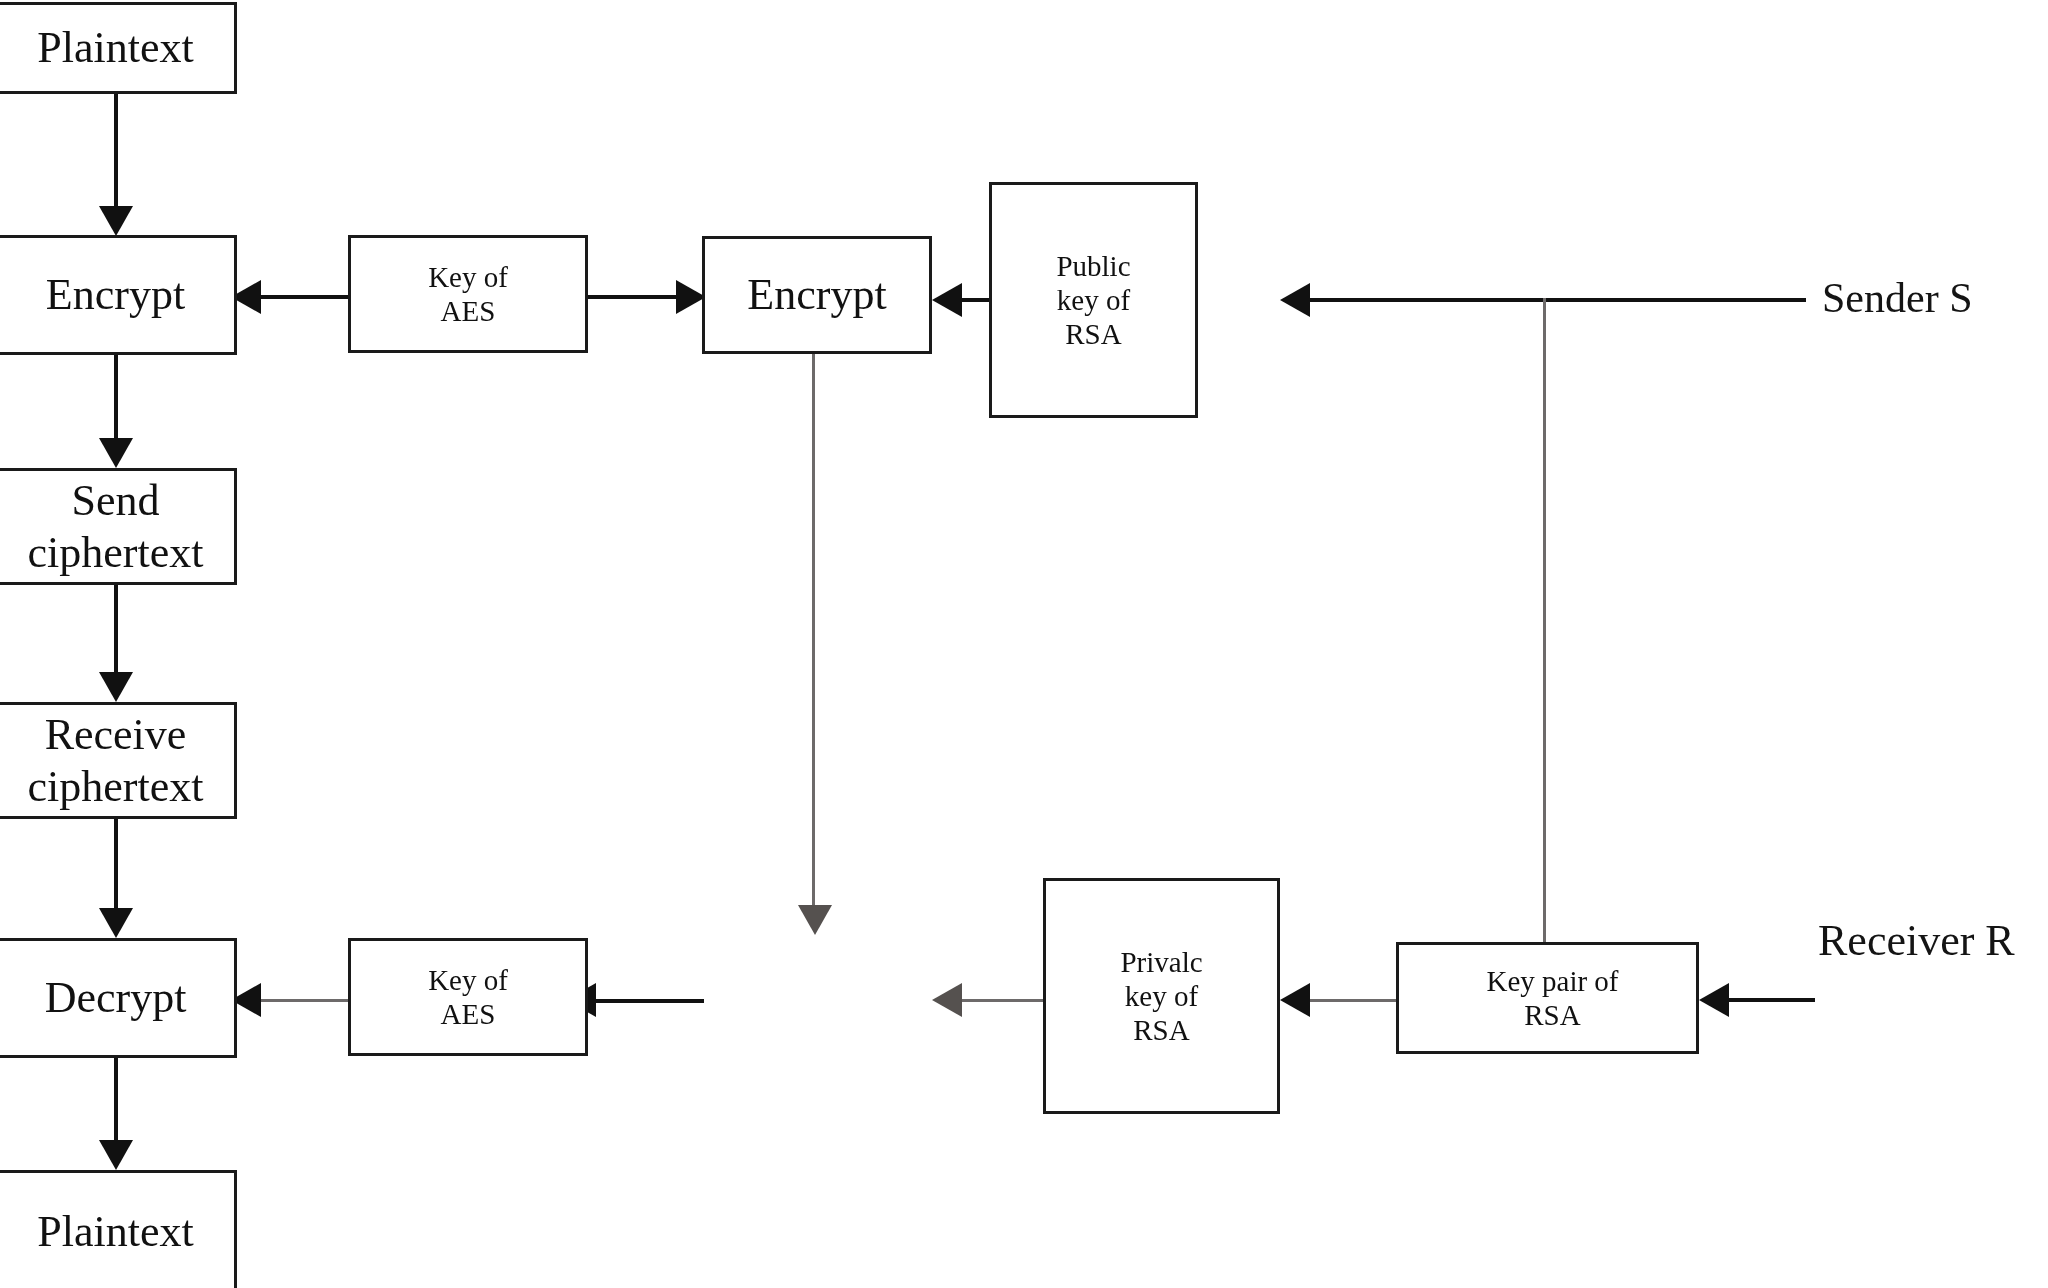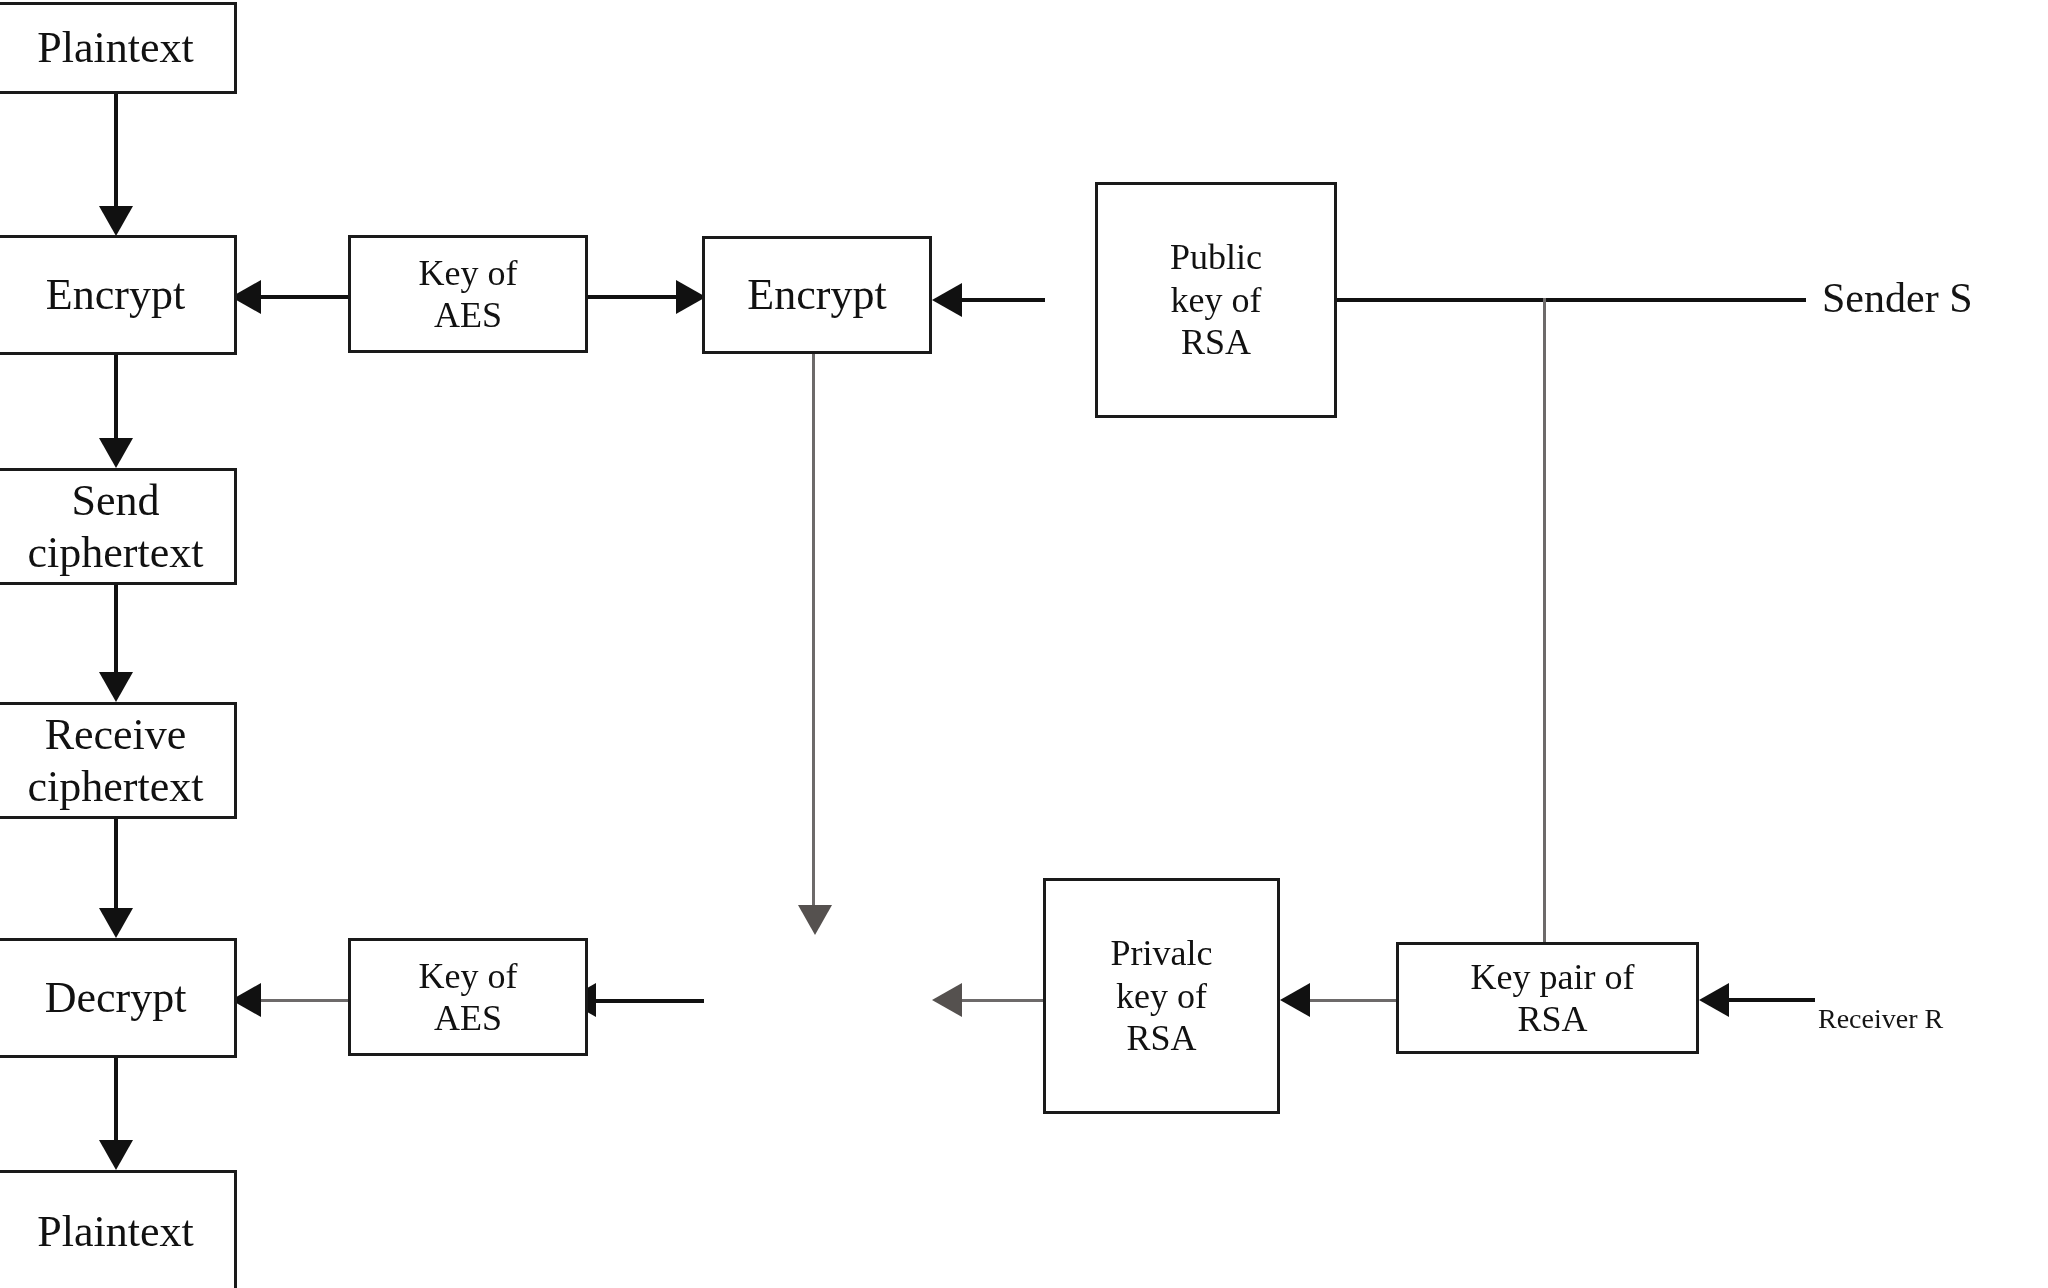--- a/index.html
+++ b/index.html
@@ -32,21 +32,21 @@
   }
   .node .label {
     display: block;
     width: 100%;
     padding: 0 6px;
     white-space: pre-line;
   }
 
   
   .f-lg  { font-size: 44px; }
-  .f-md  { font-size: 36px; }
+  .f-md  { font-size: 29px; }
 
   
   .bleed-left { border-left: 3px solid #a08878; }
 
   
   .plain-text {
     position: absolute;
     color: #141414;
     white-space: nowrap;
     z-index: 6;
@@ -123,21 +123,21 @@
 
   <div class="node f-md" style="left:348px; top:235px; width:240px; height:118px;">
     <span class="label">Key of
 AES</span>
   </div>
 
   <div class="node f-lg" style="left:702px; top:236px; width:230px; height:118px;">
     <span class="label">Encrypt</span>
   </div>
 
-  <div class="node f-md" style="left:1095px; top:182px; width:242px; height:236px;">
+  <div class="node f-md" style="left:989px; top:182px; width:209px; height:236px;">
     <span class="label">Public
 key of
 RSA</span>
   </div>
 
   <div class="node f-md" style="left:348px; top:938px; width:240px; height:118px;">
     <span class="label">Key of
 AES</span>
   </div>
 
@@ -148,21 +148,21 @@
 RSA</span>
   </div>
 
   <div class="node f-md" style="left:1396px; top:942px; width:303px; height:112px;padding-left:10px;">
     <span class="label">Key pair of
 RSA</span>
   </div>
 
   <div class="plain-text bold-text f-md" style="left:1822px; top:274px; font-size:42px;">Sender S</div>
 
-  <div class="plain-text f-md" style="left:1818px; top:1003px; font-size:28px;">Receiver R</div>
+  <div class="plain-text f-md" style="left:1818px; top:915px; font-size:44px;">Receiver R</div>
 
   <div class="edge v" style="left:114px; top:94px; height:118px;"></div>
   <div class="arrow arrow-down" style="left:99px; top:206px;"></div>
 
   <div class="edge v" style="left:114px; top:355px; height:88px;"></div>
   <div class="arrow arrow-down" style="left:99px; top:438px;"></div>
 
   <div class="edge v" style="left:114px; top:585px; height:92px;"></div>
   <div class="arrow arrow-down" style="left:99px; top:672px;"></div>
 

